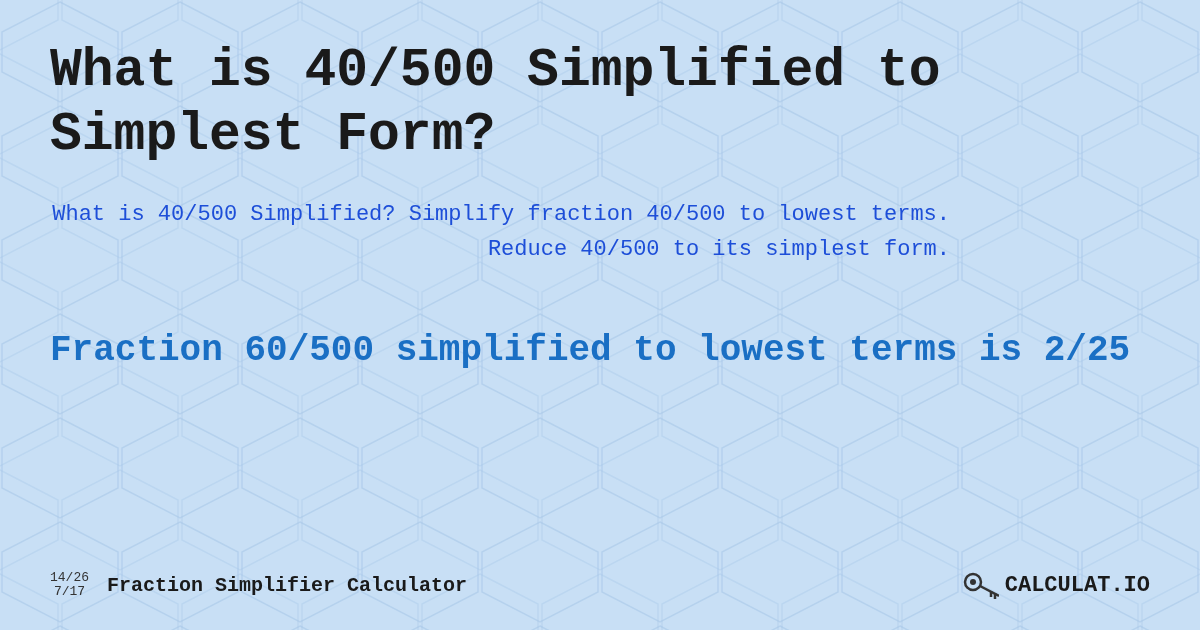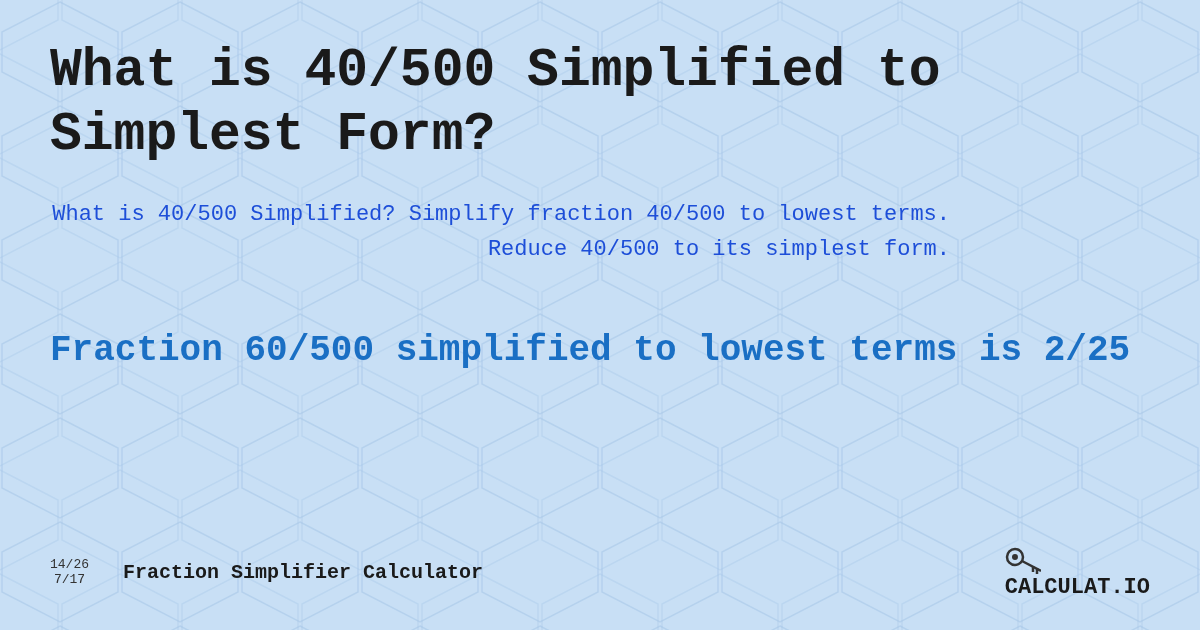--- a/index.html
+++ b/index.html
@@ -84,28 +84,27 @@
       font-family: 'Courier New', Courier, monospace;
       font-size: 20px;
       font-weight: 700;
       color: #1a1a1a;
       margin-right: auto;
     }
 
     .footer-left {
       display: flex;
       align-items: center;
-      gap: 16px;
+      gap: 0;
     }
 
     .footer-logo {
       display: flex;
-      align-items: flex-start;
+      align-items: center;
       margin-left: auto;
-      flex-direction: column;
     }
 
     .logo-icon {
       margin-right: 6px;
     }
 
     .logo-text {
       font-family: 'Courier New', Courier, monospace;
       font-size: 22px;
       font-weight: 700;

